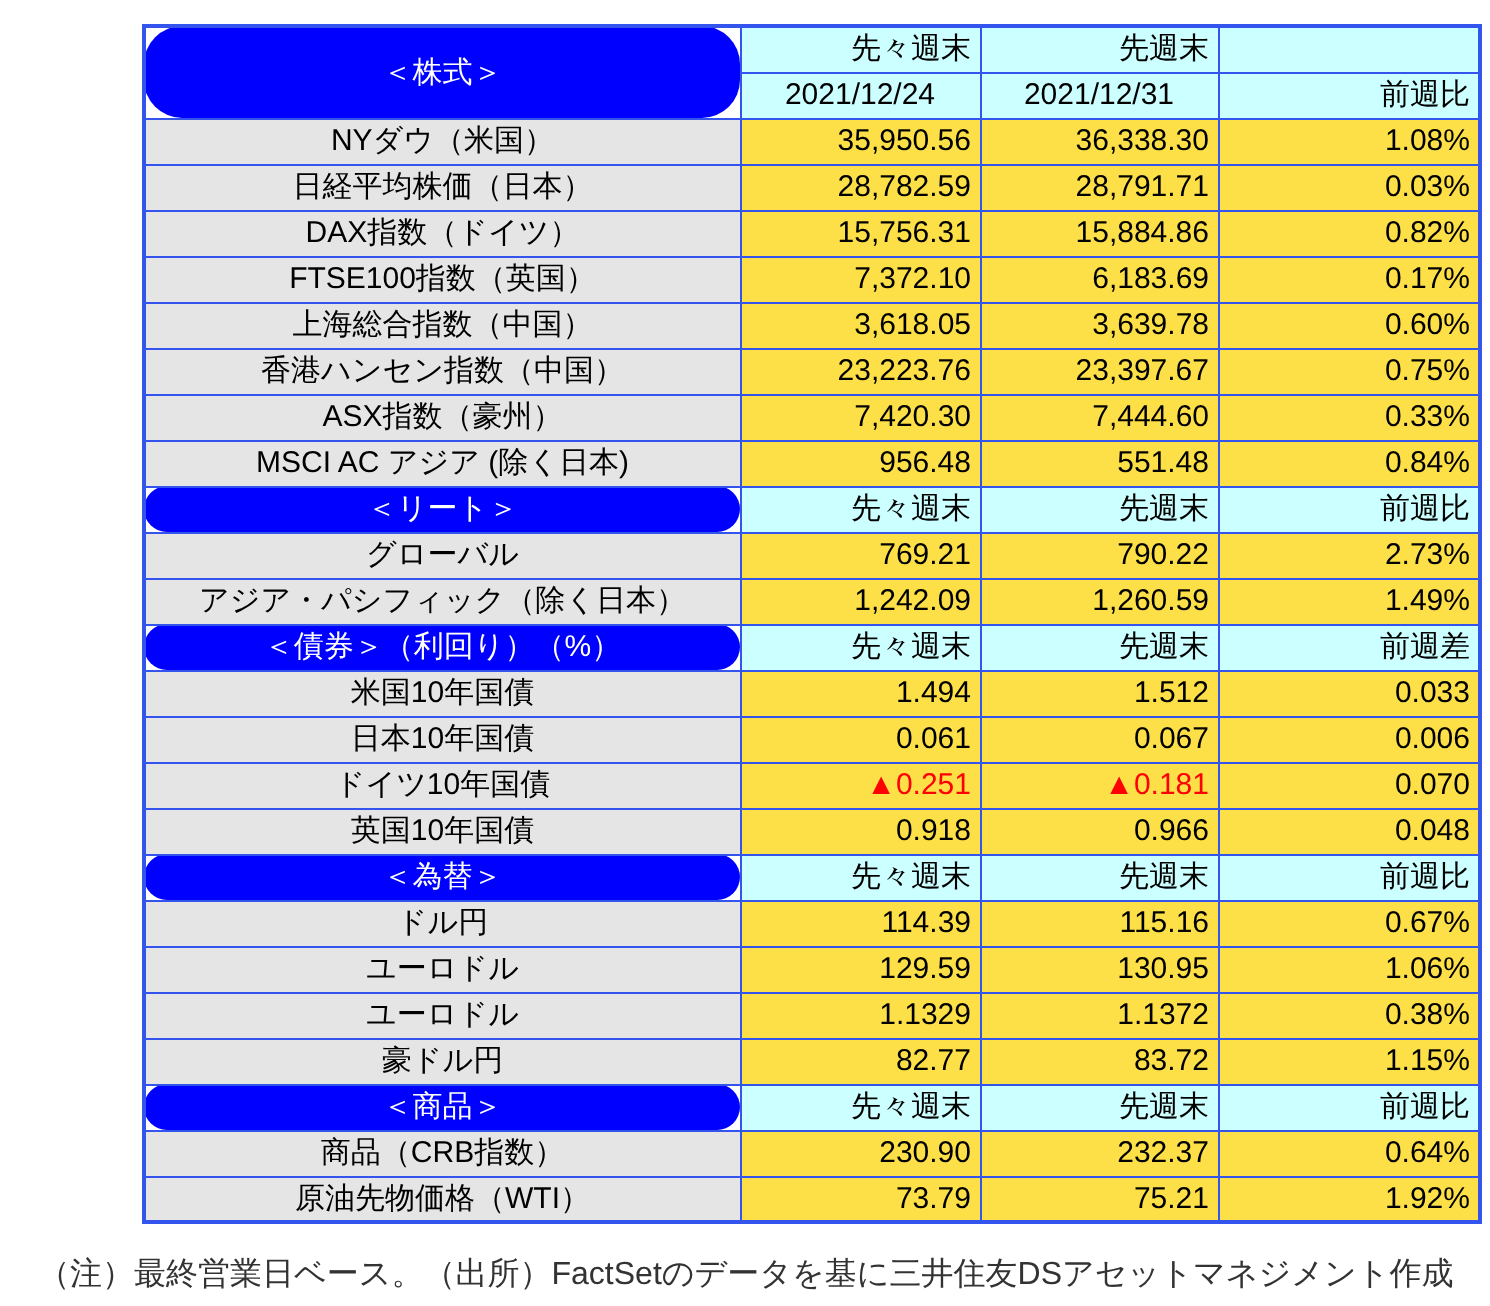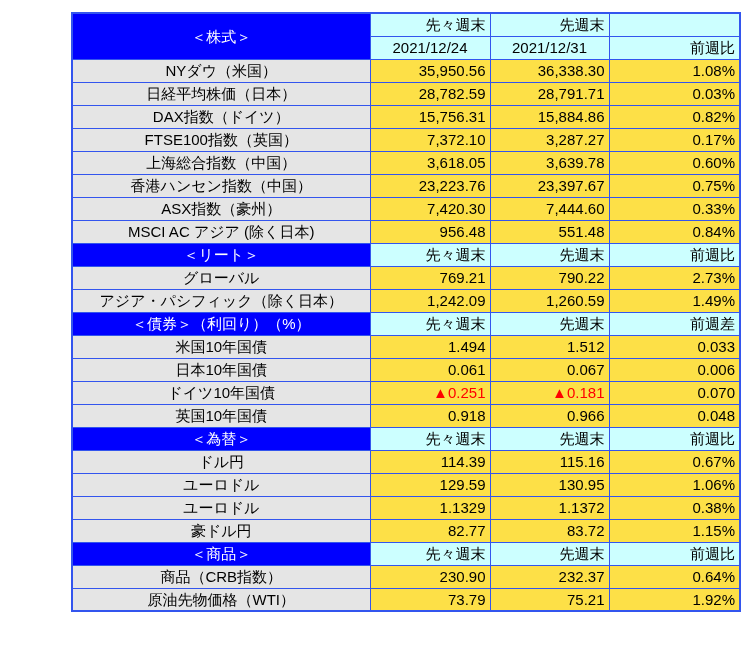--- a/index.html
+++ b/index.html
@@ -32,20 +32,21 @@
     white-space:nowrap;
     overflow:hidden;
     font-weight:normal;
   }
   .section-title{
     background:var(--blue);
     color:#FFFFFF;
     font-weight:bold;
     text-align:center;
     font-size:15px;
+    border-radius:19px;
   }
   .col-header{
     background:var(--cyan);
     text-align:right;
     font-size:14px;
   }
   .date-cell{
     background:var(--cyan);
     text-align:center;
     font-size:15px;
@@ -95,21 +96,21 @@
         </tr>
         <tr>
           <td class="label-cell">DAX指数（ドイツ）</td>
           <td class="num-cell">15,756.31</td>
           <td class="num-cell">15,884.86</td>
           <td class="num-cell">0.82%</td>
         </tr>
         <tr>
           <td class="label-cell">FTSE100指数（英国）</td>
           <td class="num-cell">7,372.10</td>
-          <td class="num-cell">3,287.27</td>
+          <td class="num-cell">6,183.69</td>
           <td class="num-cell">0.17%</td>
         </tr>
         <tr>
           <td class="label-cell">上海総合指数（中国）</td>
           <td class="num-cell">3,618.05</td>
           <td class="num-cell">3,639.78</td>
           <td class="num-cell">0.60%</td>
         </tr>
         <tr>
           <td class="label-cell">香港ハンセン指数（中国）</td>
@@ -221,13 +222,14 @@
         </tr>
         <tr>
           <td class="label-cell">原油先物価格（WTI）</td>
           <td class="num-cell">73.79</td>
           <td class="num-cell">75.21</td>
           <td class="num-cell">1.92%</td>
         </tr>
       </tbody>
   </table>
 
+  <div class="footer-note">（注）最終営業日ベース。（出所）FactSetのデータを基に三井住友DSアセットマネジメント作成</div>
 </div>
 
 </body></html>

